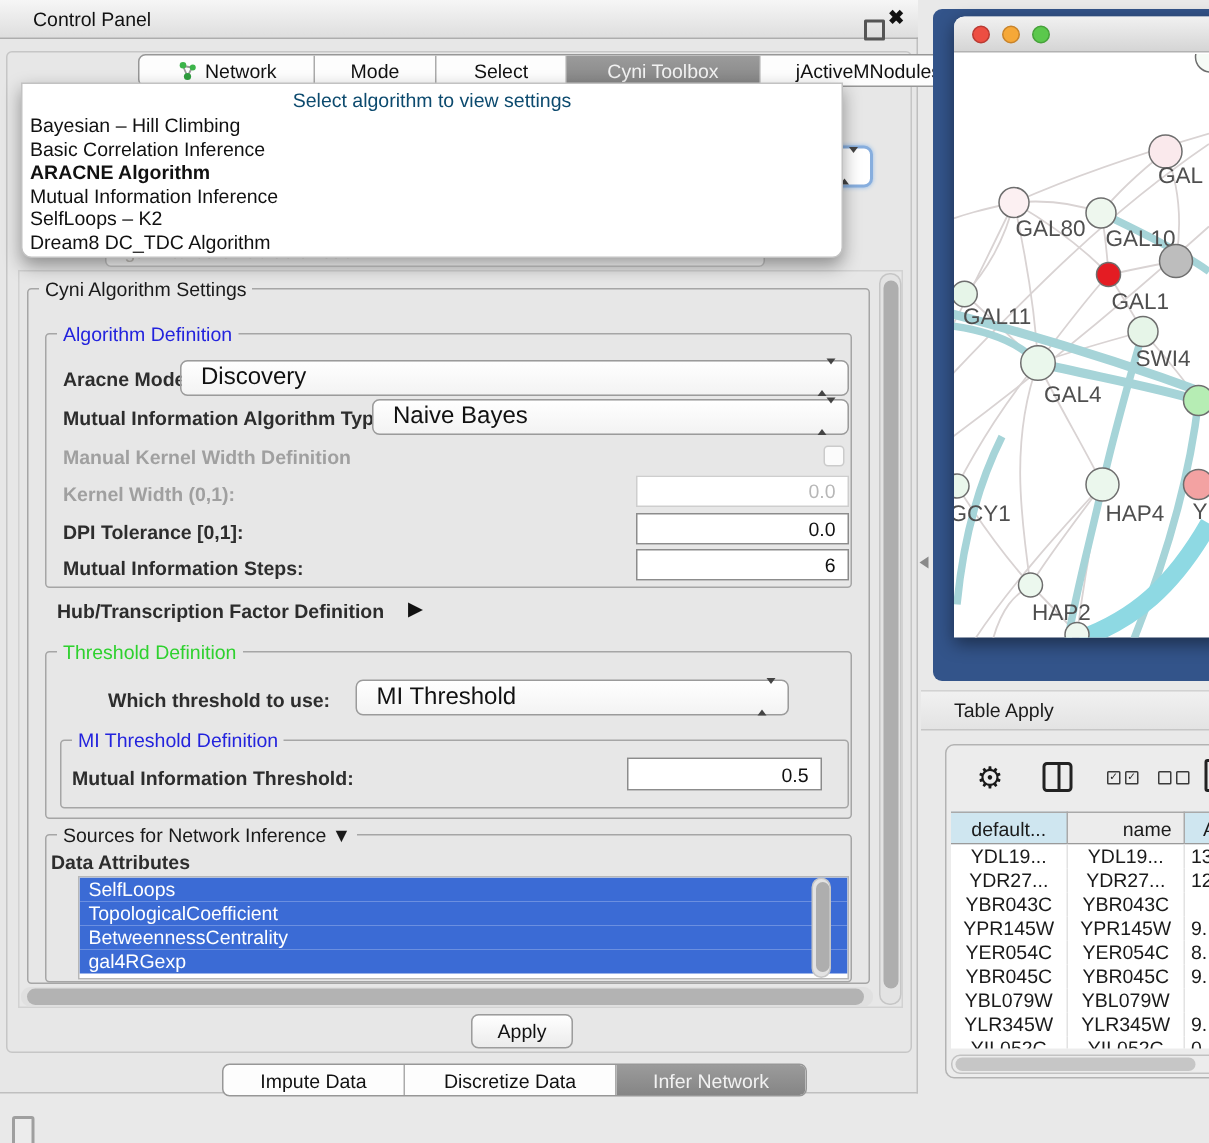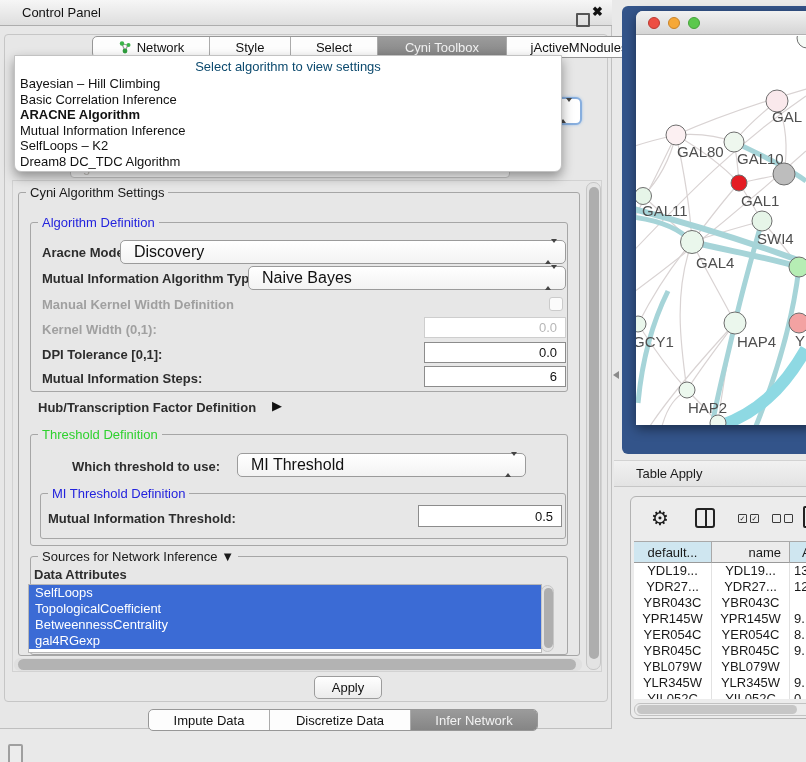--- a/index.html
+++ b/index.html
@@ -37,21 +37,21 @@
   .lbl.dis{color:#a0a0a0;}
   .combo{position:absolute;background:linear-gradient(#ffffff,#f3f3f3);border:1px solid #9b9b9b;border-radius:5px;
       font-size:16px;color:#111;display:flex;align-items:center;padding-left:13px;box-sizing:border-box;}
   .stepper{position:absolute;right:8px;top:50%;transform:translateY(-50%);}
   .tri-up{width:0;height:0;border-left:3.5px solid transparent;border-right:3.5px solid transparent;border-bottom:4.5px solid #444;margin-bottom:2px;}
   .tri-down{width:0;height:0;border-left:3.5px solid transparent;border-right:3.5px solid transparent;border-top:4.5px solid #444;}
   .field{position:absolute;background:#fff;border:1px solid #8c8c8c;font-size:13px;color:#111;
       display:flex;align-items:center;justify-content:flex-end;padding-right:8px;box-sizing:border-box;}
   .field.dis{border-color:#cecece;color:#b7b7b7;}
   .chk{position:absolute;width:14px;height:14px;background:#fbfbfb;border:1px solid #cbcbcb;border-radius:3px;box-sizing:border-box;}
-  .attr-list{position:absolute;left:28px;top:584px;width:514px;height:69px;background:#fff;border:1px solid #b7b7b7;box-sizing:border-box;overflow:hidden;}
+  .attr-list{position:absolute;left:52px;top:584px;width:514px;height:69px;background:#fff;border:1px solid #b7b7b7;box-sizing:border-box;overflow:hidden;}
   .attr-item{height:16px;line-height:16px;font-size:13px;color:#fff;background:#3b6bd5;padding-left:6px;white-space:nowrap;}
   .sb-v{position:absolute;background:#e3e3e3;border:1px solid #c6c6c6;border-radius:7px;box-sizing:border-box;}
   .sb-thumb{position:absolute;background:#aeaeae;border-radius:6px;}
   .btn{position:absolute;background:linear-gradient(#ffffff,#ebebeb);border:1px solid #9c9c9c;border-radius:5px;
       font-size:13px;color:#111;display:flex;align-items:center;justify-content:center;box-sizing:border-box;margin-left:45px;}
   
   .net-frame{left:622px;top:6px;width:200px;height:448px;background:#33548a;border-radius:6px 0 0 6px;}
   .net-win{left:636px;top:11px;width:180px;height:414px;background:#fff;border-radius:7px 0 0 0;box-shadow:0 4px 12px rgba(0,0,0,.45);overflow:hidden;}
   .net-tb{position:absolute;left:0;top:0;width:100%;height:24px;background:linear-gradient(#f1f1f1,#d5d5d5);border-bottom:1px solid #b2b2b2;box-sizing:border-box;}
   .light{position:absolute;top:6px;width:12px;height:12px;border-radius:50%;box-sizing:border-box;}
@@ -98,21 +98,21 @@
         <line x1="4" y1="4" x2="10" y2="5" stroke="#9a9a9a" stroke-width="1.2"></line>
         <line x1="4" y1="4" x2="7" y2="11" stroke="#9a9a9a" stroke-width="1.2"></line>
         <line x1="10" y1="5" x2="7" y2="11" stroke="#9a9a9a" stroke-width="1.2"></line>
         <circle cx="4" cy="3.5" r="2.2" fill="#3cb44a"></circle>
           <circle cx="10.5" cy="5" r="2" fill="#3cb44a"></circle>
           <circle cx="7" cy="11" r="2.4" fill="#2f9e3e"></circle>
       </svg>
       <span>Network</span>
     </div>
     <div class="s" style="width:58px;">
-        <span>Style</span>
+        <span>Mode</span>
       </div>
     <div class="s" style="width:64px;">
         <span>Select</span>
       </div>
     <div class="s sel" style="width:106px;">
         <span>Cyni Toolbox</span>
       </div>
     <div class="s" style="width:122px;">
         <span>jActiveMNodules</span>
       </div>
@@ -183,21 +183,21 @@
 
   <span class="lbl" style="left:72px;top:459px;">Which threshold to use:</span>
   <div class="combo" style="left:237px;top:453px;width:289px;height:24px;">
     <span>MI Threshold</span>
     <span class="stepper"><span class="tri-up"></span><span class="tri-down"></span></span>
   </div>
 
   <div class="abs grp" style="left:40px;top:493px;width:526px;height:46px;"></div>
   <span class="gtitle blue" style="left:48px;top:486px;">MI Threshold Definition</span>
   <span class="lbl" style="left:48px;top:511px;">Mutual Information Threshold:</span>
-  <div class="field" style="left:418px;top:505px;width:144px;height:22px;">
+  <div class="field" style="left:418px;top:505px;width:130px;height:22px;">
     <span>0.5</span>
   </div>
 
   <div class="abs grp" style="left:30px;top:556px;width:538px;height:99px;"></div>
   <span class="gtitle" style="left:38px;top:549px;"><span>Sources for Network Inference</span> <span>▼</span></span>
   <span class="lbl" style="left:34px;top:567px;">Data Attributes</span>
 
   <div class="attr-list">
       <div class="attr-item">SelfLoops</div>
       <div class="attr-item">TopologicalCoefficient</div>

